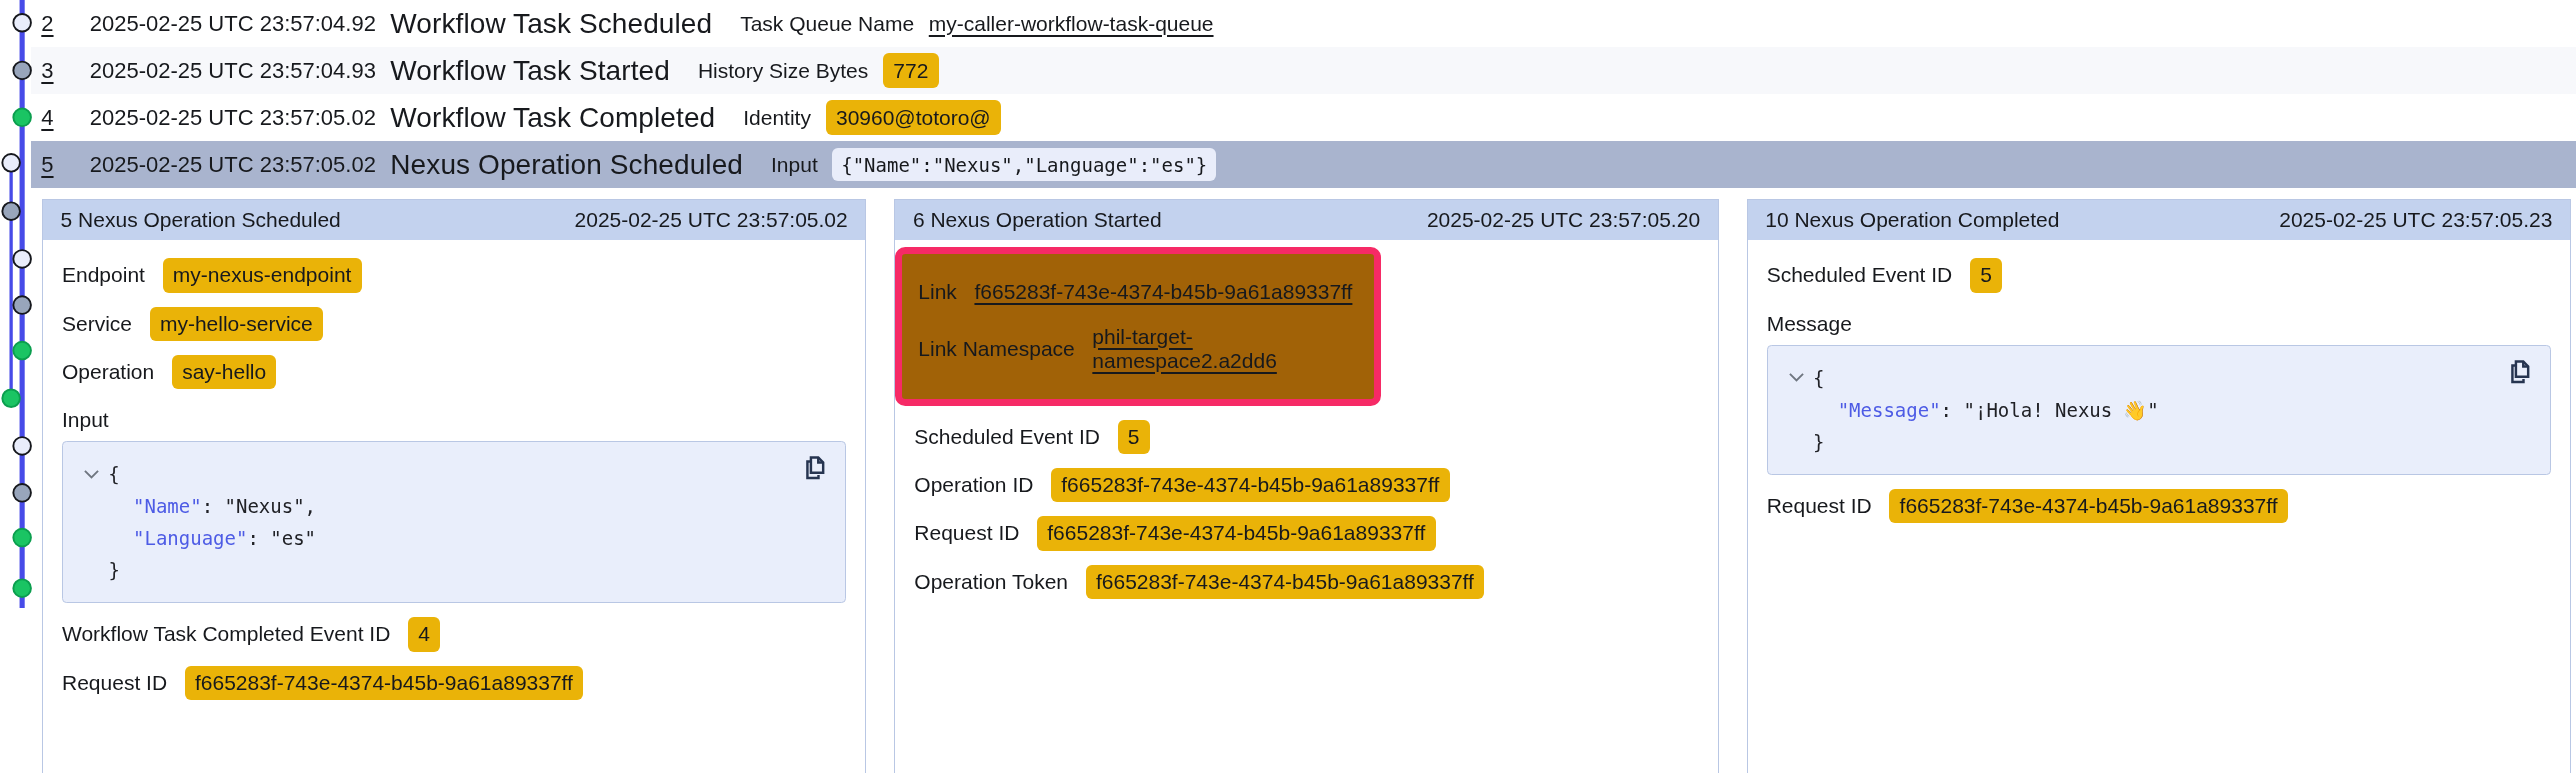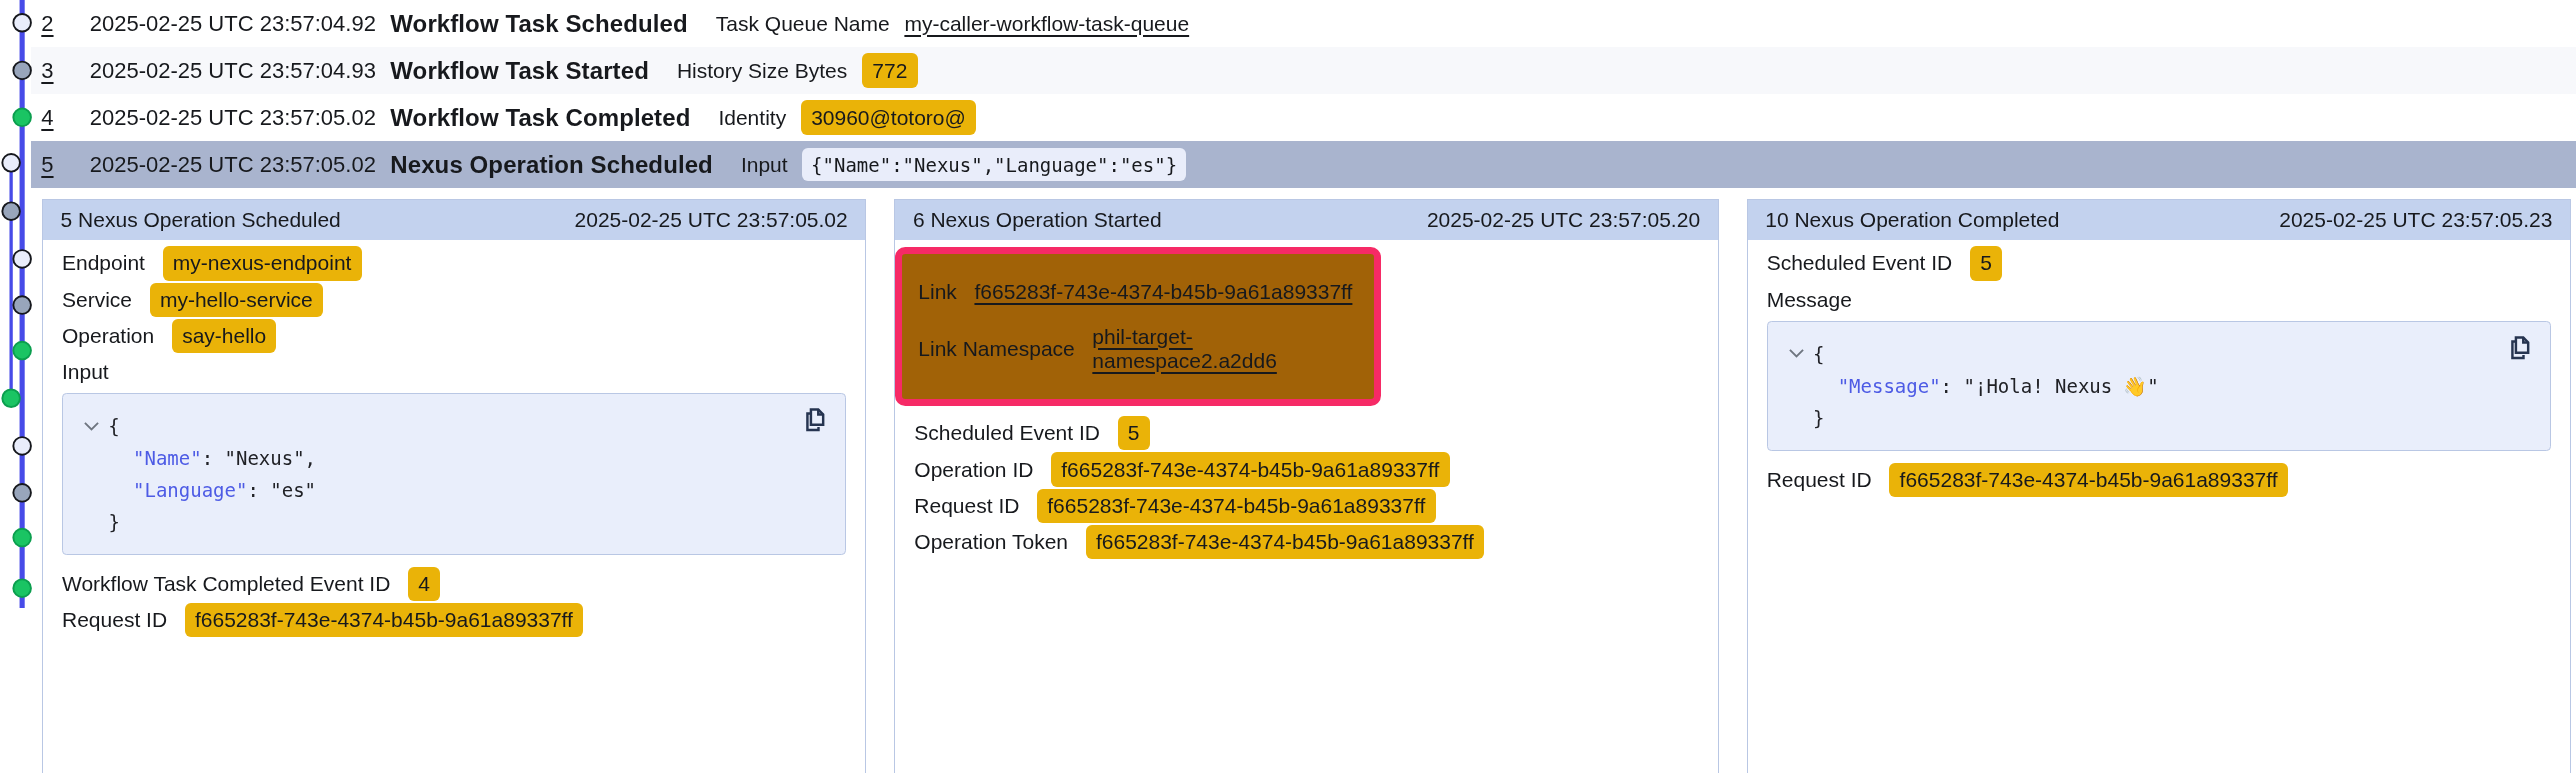--- a/index.html
+++ b/index.html
@@ -11,31 +11,31 @@
   }
   
   #timeline { position:absolute; left:0; top:0; z-index:6; }
   
   .events { position:absolute; left:31px; top:0; right:0; }
   .row { height:47px; display:flex; align-items:center; padding-left:10.3px; }
   .row.alt { background:#F7F8FB; }
   .row.selected { background:#A9B4CE; }
   .rnum { width:34px; font-size:22px; text-decoration:underline; text-decoration-thickness:1.8px; text-underline-offset:4.4px; color:#17191D; cursor:pointer; }
   .rts { width:315px; font-size:22px;text-align:center; }
-  .rev { font-weight:700; font-size:24px; margin-right:28px; letter-spacing:0.1px; }
+  .rev { font-weight:400; font-size:28px; margin-right:28px; letter-spacing:0.1px; }
   .rlabel { font-size:21px; margin-right:14.7px; }
   .badge { background:#eab308; border-radius:5.9px; padding:5.1px 10.3px; font-size:21px; display:inline-block; }
   .badge.on-selected { background:#E9EDFA; font-family:"DejaVu Sans Mono","Liberation Mono",monospace; font-size:19px; padding:5.9px 8.8px; }
   .ulink { color:#17191D; text-decoration:underline; text-decoration-thickness:1.8px; text-underline-offset:4.4px; cursor:pointer; }
   
   .panels { position:absolute; left:42px; top:199px; width:2529px; height:638px; display:flex; gap:28px; }
   .panel { flex:1 1 0; background:#fff; border:1.5px solid #B9C7E4; display:flex; flex-direction:column; overflow:hidden; }
   .phead { background:#C3D2EE; min-height:40px; display:flex; justify-content:space-between; align-items:center; padding:0 17.6px; font-size:21px; }
   .pbody { padding:4.4px 19px 7.3px 19px; flex:1; }
-  .frow { display:flex; align-items:center; gap:17.6px; margin:2px 0; min-height:34px; font-size:21px; }
+  .frow { display:flex; align-items:center; gap:17.6px; margin:14px 0; min-height:34px; font-size:21px; }
   .flabel { white-space:nowrap; }
   
   .jsonblock { position:relative; background:#E9EEFB; border:1.5px solid #B9C7E4; border-radius:4.4px;
     padding:16px 19px; font-family:"DejaVu Sans Mono","Liberation Mono",monospace;
     font-size:19px; line-height:32px; color:#202126; margin:4.4px 0 11.7px 0; }
   .jline { white-space:pre; display:flex; align-items:center; }
   .jindent1 { padding-left:51px; } .jindent0 { padding-left:26.4px; }
   .jkey { color:#4D5BE5; }
   .chev { width:19px; display:inline-flex; margin-right:7.3px; }
   .copybtn { position:absolute; top:11.7px; right:16px; cursor:pointer; }

